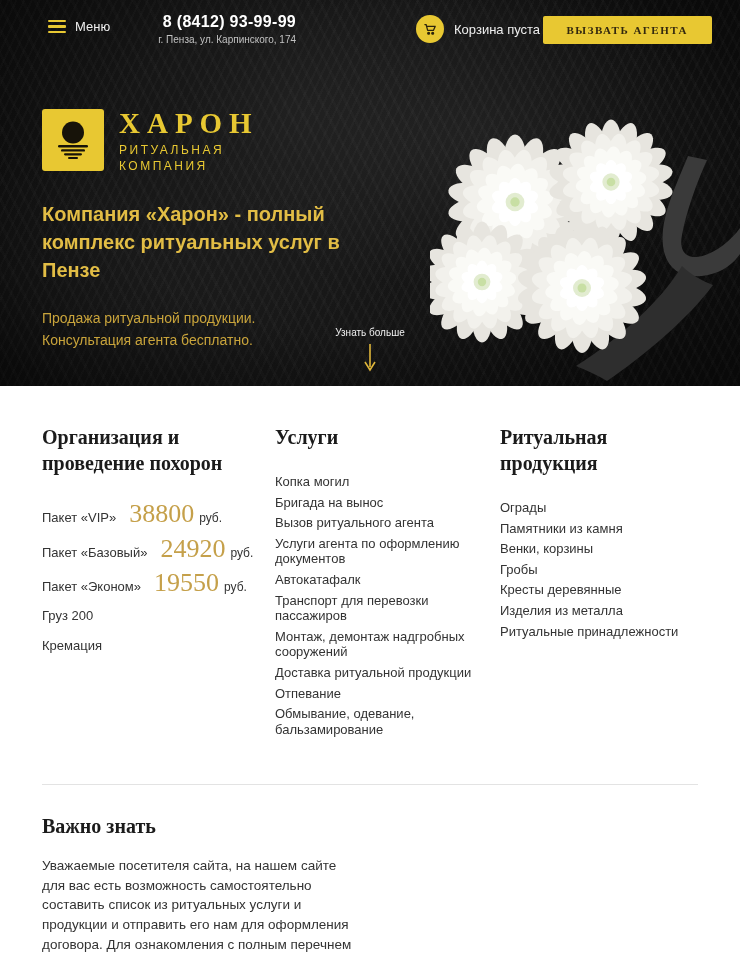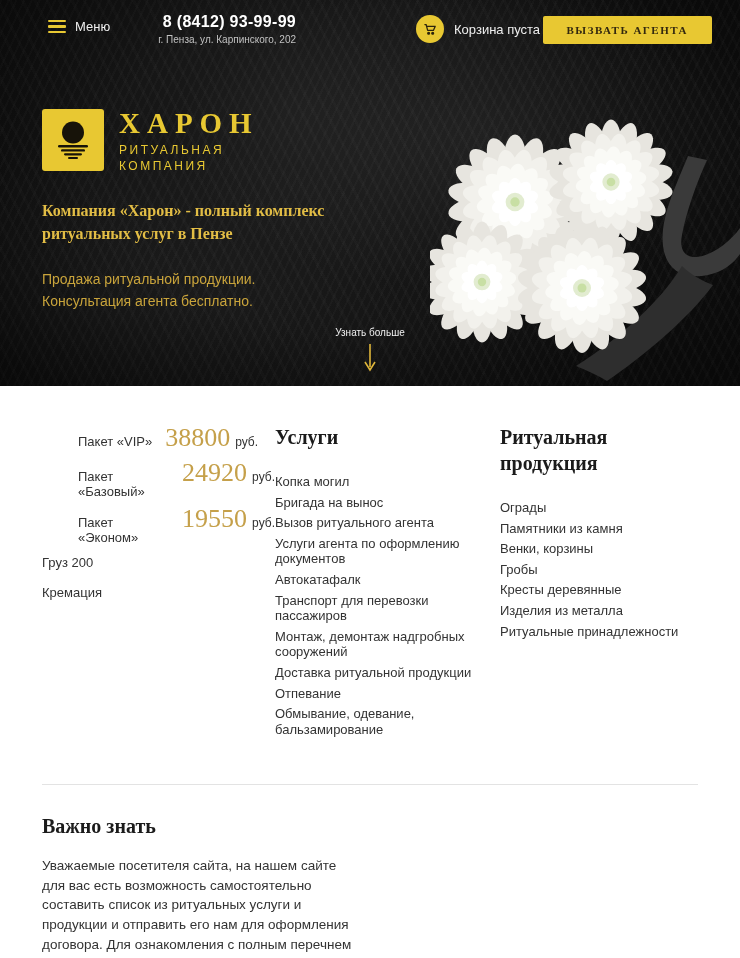--- a/index.html
+++ b/index.html
@@ -45,41 +45,41 @@
   }
 
   .logo-row{position:relative;z-index:3;display:flex;align-items:flex-start;margin:64px 0 0 42px;cursor:pointer;width:max-content;}
   .logo-square{width:62px;height:62px;background:var(--accent);border-radius:3px;display:flex;align-items:center;justify-content:center;}
   .logo-text{margin-left:15px;}
   .logo-title{font-family:"Liberation Serif",serif;font-size:29px;font-weight:bold;color:var(--accent);letter-spacing:7px;line-height:1;}
   .logo-sub{font-size:12px;color:var(--accent);letter-spacing:2.5px;margin-top:5px;line-height:1.3;}
 
   .hero-heading{
     position:relative;z-index:3;margin:26px 0 0 42px;width:345px;
-    font-family:Liberation Serif, serif;font-size:16px;font-weight:bold;
+    font-family:Liberation Sans, sans-serif;font-size:20px;font-weight:bold;
     color:var(--hero-text-gold);line-height:1.4;
   }
   .hero-sub{position:relative;z-index:3;margin:24px 0 0 42px;font-size:14px;color:#c9a43b;line-height:1.55;width:300px;}
 
   .learn-more{position:absolute;z-index:3;left:0;right:0;bottom:12px;text-align:center;cursor:pointer;}
   .learn-more-label{color:#f0f0f0;font-size:10px;}
   .learn-arrow{display:block;margin:4px auto 0;}
 
   .flowers-wrap{position:absolute;z-index:2;top:118px;right:0;width:310px;height:265px;}
 
   
   .main{display:grid;grid-template-columns:233px 225px 1fr;padding:38px 42px 24px;}
   h2{font-family:"Liberation Serif",serif;font-size:20px;font-weight:bold;color:var(--dark);line-height:1.3;margin-bottom:24px;}
   .col-funerals h2{width:215px;}
   .pkg-row{display:flex;align-items:baseline;margin-bottom:6px;cursor:pointer;}
   .pkg-label{font-size:13px;color:#333;}
   .pkg-price{font-family:"Liberation Serif",serif;font-size:26px;color:var(--gold);margin-left:13px;line-height:1.1;}
   .pkg-cur{font-size:12px;color:#333;margin-left:5px;}
   .simple-item{font-size:13px;color:#333;margin-bottom:15px;cursor:pointer;}
-  .pkg-list{margin-bottom:10px;margin-left:36px;}
+  .pkg-list{margin-bottom:10px;}
   .svc{font-size:13px;color:#333;line-height:1.2;margin-bottom:5px;cursor:pointer;}
 
   .divider{border:none;border-top:1px solid #e3e3e3;margin:18px 42px 0;}
 
   
   .important{padding:28px 42px 16px;}
   .important h2{margin-bottom:17px;}
   .important-text{font-size:13.5px;color:#333;line-height:1.45;width:315px;}
 </style>
 </head>
@@ -93,21 +93,21 @@
       <div class="menu-btn">
         <span class="burger">
             <span></span>
             <span></span>
             <span></span>
           </span>
         <span class="menu-label">Меню</span>
       </div>
       <div class="phone-block">
         <div class="phone-number">8 (8412) 93-99-99</div>
-        <div class="phone-address">г. Пенза, ул. Карпинского, 202</div>
+        <div class="phone-address">г. Пенза, ул. Карпинского, 174</div>
       </div>
       <div class="cart">
         <span class="cart-circle">
           <svg width="15" height="15" viewBox="0 0 24 24" fill="none" stroke="#2b240c" stroke-width="2" stroke-linecap="round" stroke-linejoin="round">
             <path d="M3 4h2l2.4 9.5h9.2L19.5 7H6"></path>
             <circle cx="9" cy="18" r="1.5" fill="#2b240c"></circle>
             <circle cx="15.5" cy="18" r="1.5" fill="#2b240c"></circle>
           </svg>
         </span>
         <span class="cart-label">Корзина пуста</span>
@@ -402,20 +402,21 @@
       <svg class="learn-arrow" width="16" height="30" viewBox="0 0 16 30">
         <line x1="8" y1="0" x2="8" y2="23" stroke="#dfb63a" stroke-width="1.6"></line>
         <path d="M3 18 L8 26 L13 18" fill="none" stroke="#dfb63a" stroke-width="1.6"></path>
       </svg>
     </div>
   </header>
 
   <main class="main">
 
     <section class="col-funerals">
+      <h2>Организация и проведение похорон</h2>
       <div class="pkg-list">
 
           <div class="pkg-row">
             <span class="pkg-label">Пакет «VIP»</span>
             <span class="pkg-price">38800</span>
             <span class="pkg-cur">руб.</span>
           </div>
 
           <div class="pkg-row">
             <span class="pkg-label">Пакет «Базовый»</span>

